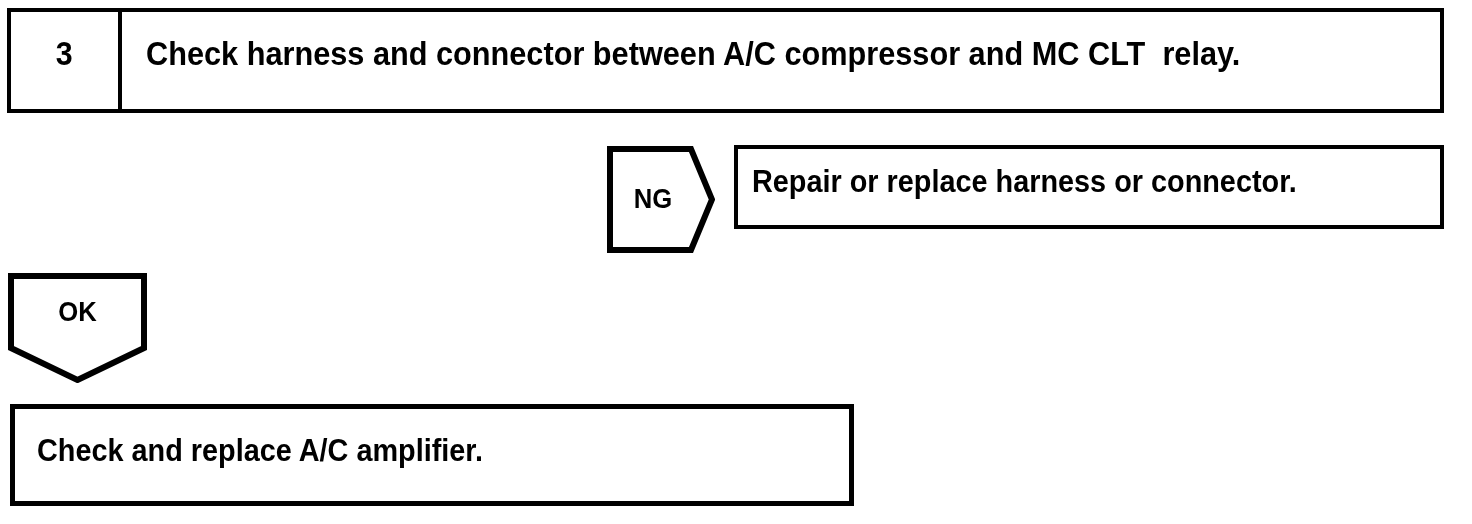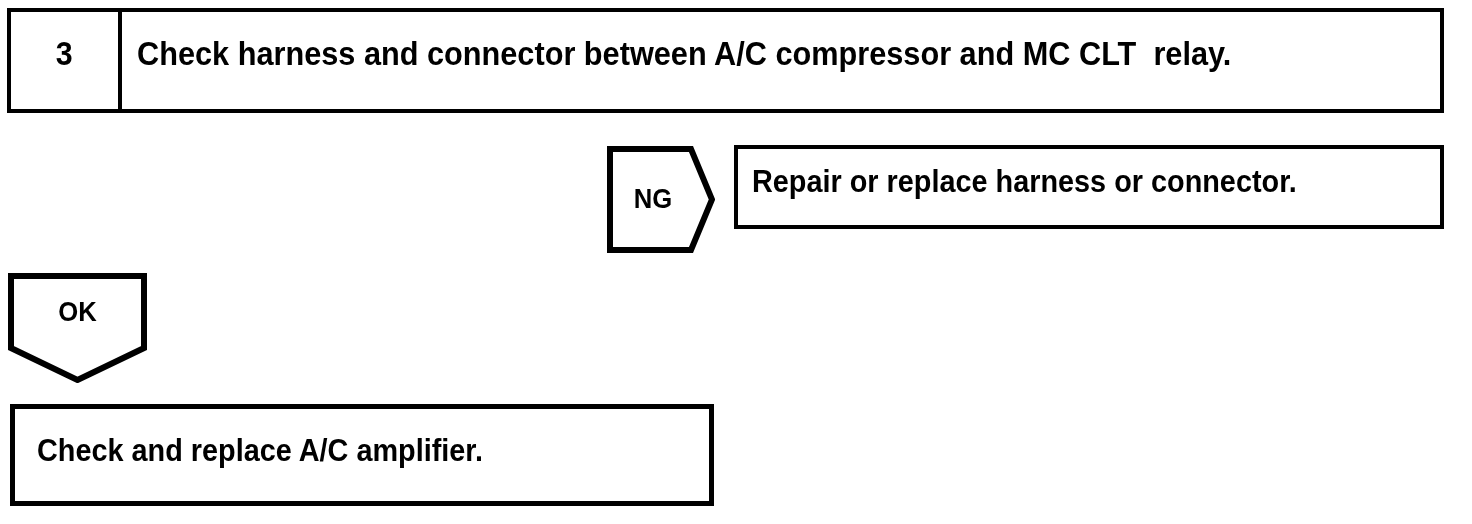--- a/index.html
+++ b/index.html
@@ -52,21 +52,21 @@
     font-weight: bold;
     line-height: 1;
     letter-spacing: 0px;
     transform: scaleX(0.92);
     margin-top: -14px;
   }
   .step-text-cell {
     flex: 1 1 auto;
     display: flex;
     align-items: center;
-    padding-left: 15px;
+    padding-left: 24px;
     box-sizing: border-box;
   }
   .step-text {
     font-size: 33px;
     font-weight: bold;
     line-height: 1;
     white-space: pre;
     transform: scaleX(0.93);
     transform-origin: left center;
     margin-top: -14px;
@@ -151,21 +151,21 @@
     line-height: 1;
     transform: scaleX(0.95);
     pointer-events: none;
   }
 
   
   .final-box {
     position: absolute;
     left: 10px;
     top: 404px;
-    width: 704px;
+    width: 844px;
     height: 102px;
     box-sizing: border-box;
     border: 5px solid #000;
     background: #fff;
     display: flex;
     align-items: center;
     padding-left: 22px;
   }
   .final-text {
     font-size: 31px;

